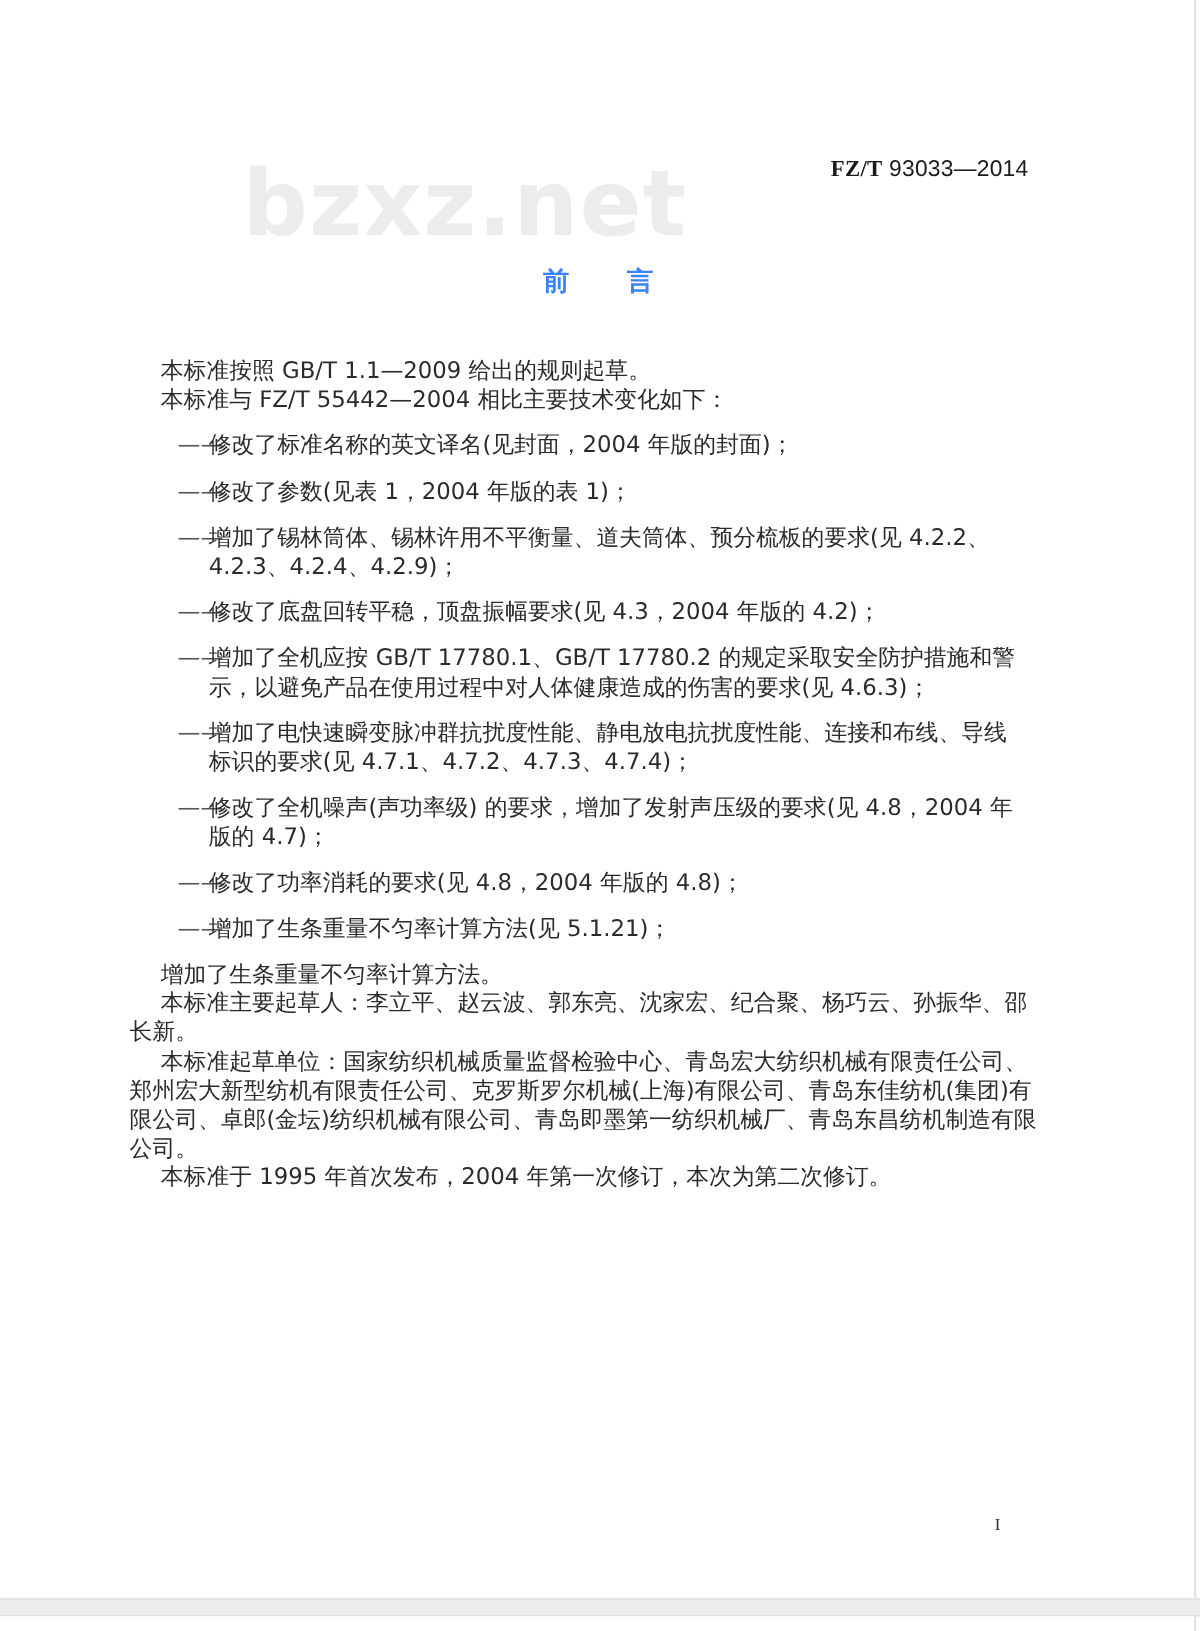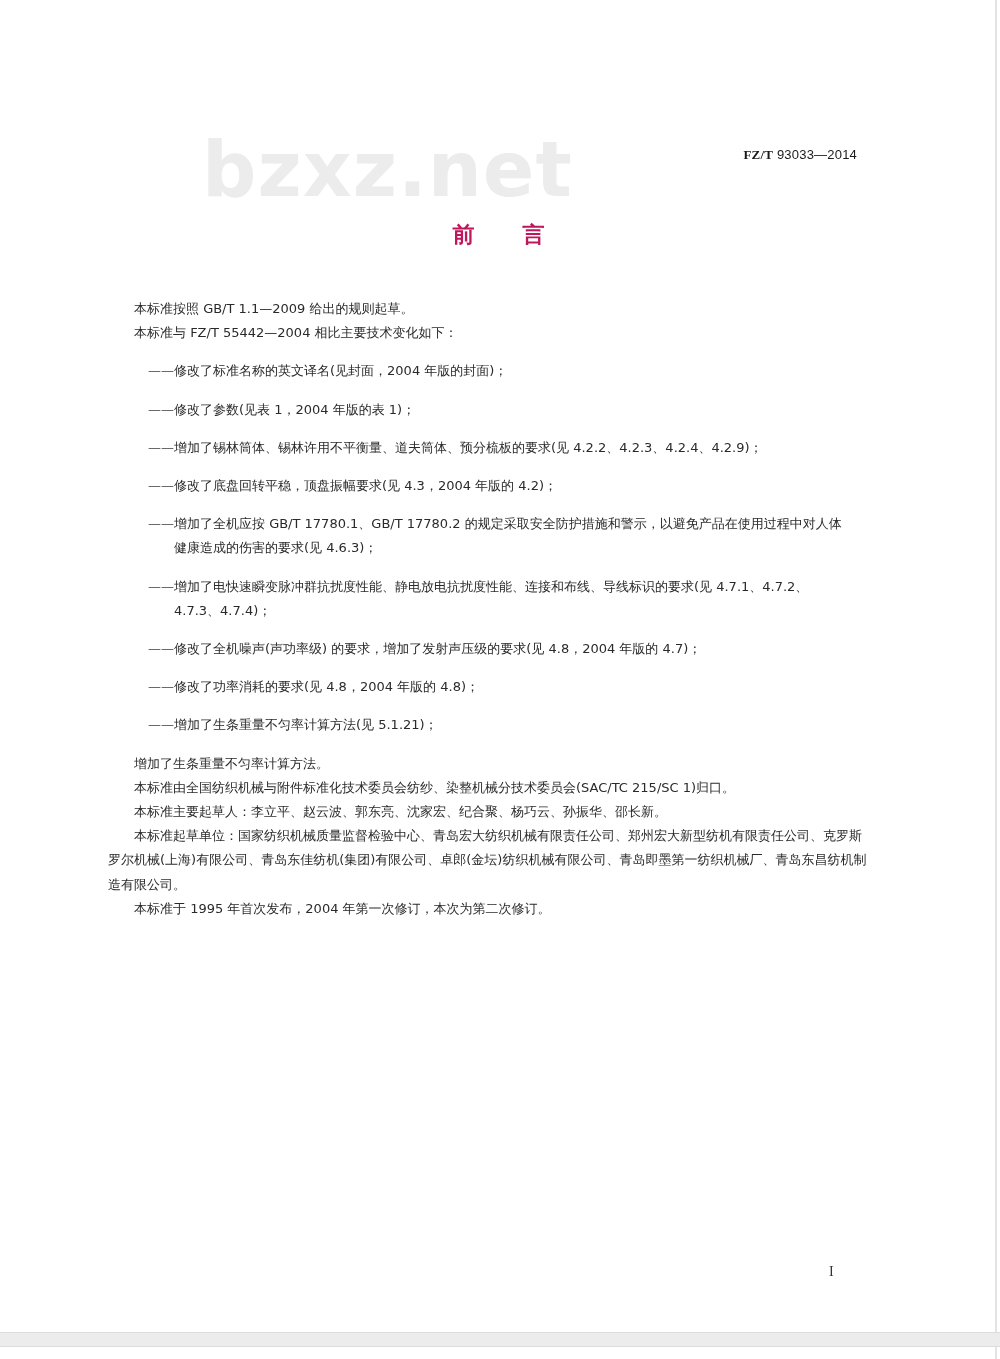--- a/index.html
+++ b/index.html
@@ -36,23 +36,23 @@
       position: absolute;
       left: 0; top: 1347px;
       width: 995px;
       height: 12px;
       background: #fff;
       border-right: 2px solid #e4e4e4;
     }
     .std-code {
       position: absolute;
       right: 138px;
-      top: 147px;
+      top: 131px;
       font-family: "Liberation Sans", "DejaVu Sans", sans-serif;
-      font-size: 13px;
+      font-size: 19px;
       color: #1a1a1a;
       letter-spacing: 0.2px;
     }
     .std-code .prefix { font-weight: bold; font-family: "Liberation Serif", serif; }
     .watermark {
       position: absolute;
       left: 202px;
       top: 132px;
       font-family: "DejaVu Sans", "Liberation Sans", sans-serif;
       font-weight: bold;
@@ -62,31 +62,31 @@
       line-height: 1;
     }
     .title {
       position: absolute;
       left: 0; right: 0;
       top: 220px;
       text-align: center;
       font-family: "DejaVu Sans", sans-serif;
       font-weight: bold;
       font-size: 22px;
-      color: #be185d;
+      color: #3b82f6;
       letter-spacing: 48px;
       padding-left: 50px;
     }
     .body {
       position: absolute;
       left: 108px;
       top: 297px;
       width: 760px;
       font-family: "DejaVu Sans", "Liberation Sans", sans-serif;
-      font-size: 13px;
+      font-size: 19px;
       line-height: 24.2px;
       color: #2a2a2a;
     }
     .p {
       margin: 0;
       text-indent: 26px;
     }
     .item {
       margin: 14px;
       padding-left: 52px;
@@ -130,21 +130,20 @@
     <p class="item"><span class="dash">——</span><span class="txt">修改了参数(见表 1，2004 年版的表 1)；</span></p>
     <p class="item"><span class="dash">——</span><span class="txt">增加了锡林筒体、锡林许用不平衡量、道夫筒体、预分梳板的要求(见 4.2.2、4.2.3、4.2.4、4.2.9)；</span></p>
     <p class="item"><span class="dash">——</span><span class="txt">修改了底盘回转平稳，顶盘振幅要求(见 4.3，2004 年版的 4.2)；</span></p>
     <p class="item"><span class="dash">——</span><span class="txt">增加了全机应按 GB/T 17780.1、GB/T 17780.2 的规定采取安全防护措施和警示，以避免产品在使用过程中对人体健康造成的伤害的要求(见 4.6.3)；</span></p>
     <p class="item"><span class="dash">——</span><span class="txt">增加了电快速瞬变脉冲群抗扰度性能、静电放电抗扰度性能、连接和布线、导线标识的要求(见 4.7.1、4.7.2、4.7.3、4.7.4)；</span></p>
     <p class="item"><span class="dash">——</span><span class="txt">修改了全机噪声(声功率级) 的要求，增加了发射声压级的要求(见 4.8，2004 年版的 4.7)；</span></p>
     <p class="item"><span class="dash">——</span><span class="txt">修改了功率消耗的要求(见 4.8，2004 年版的 4.8)；</span></p>
     <p class="item"><span class="dash">——</span><span class="txt">增加了生条重量不匀率计算方法(见 5.1.21)；</span></p>
 
     <p class="p">增加了生条重量不匀率计算方法。</p>
-    <p class="p">本标准由全国纺织机械与附件标准化技术委员会纺纱、染整机械分技术委员会(SAC/TC 215/SC 1)归口。</p>
     <p class="p">本标准主要起草人：李立平、赵云波、郭东亮、沈家宏、纪合聚、杨巧云、孙振华、邵长新。</p>
     <p class="p">本标准起草单位：国家纺织机械质量监督检验中心、青岛宏大纺织机械有限责任公司、郑州宏大新型纺机有限责任公司、克罗斯罗尔机械(上海)有限公司、青岛东佳纺机(集团)有限公司、卓郎(金坛)纺织机械有限公司、青岛即墨第一纺织机械厂、青岛东昌纺机制造有限公司。</p>
     <p class="p">本标准于 1995 年首次发布，2004 年第一次修订，本次为第二次修订。</p>
   </div>
 
   <div class="pagenum">I</div>
 </div>
 
 <div class="page-gap"></div>
 <div class="next-page"></div>

